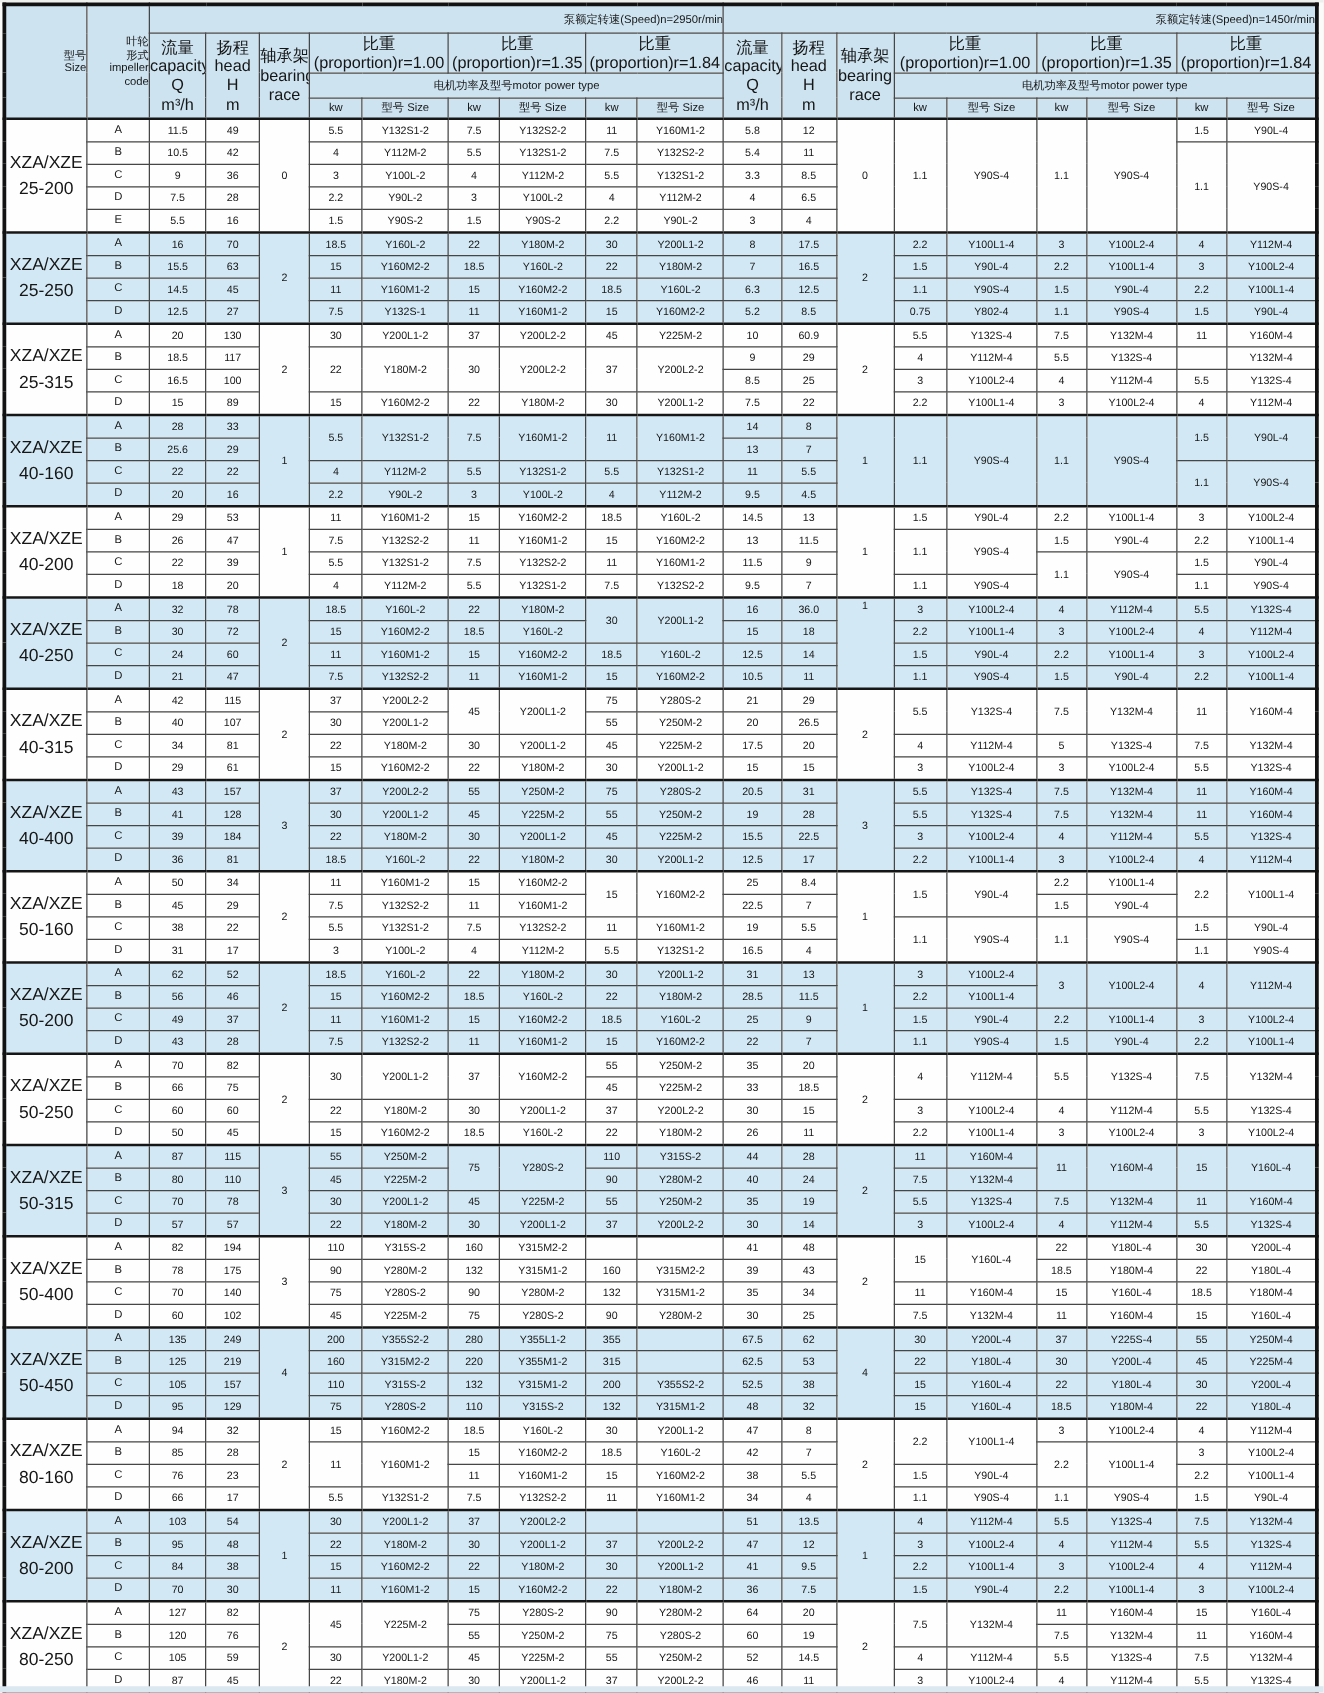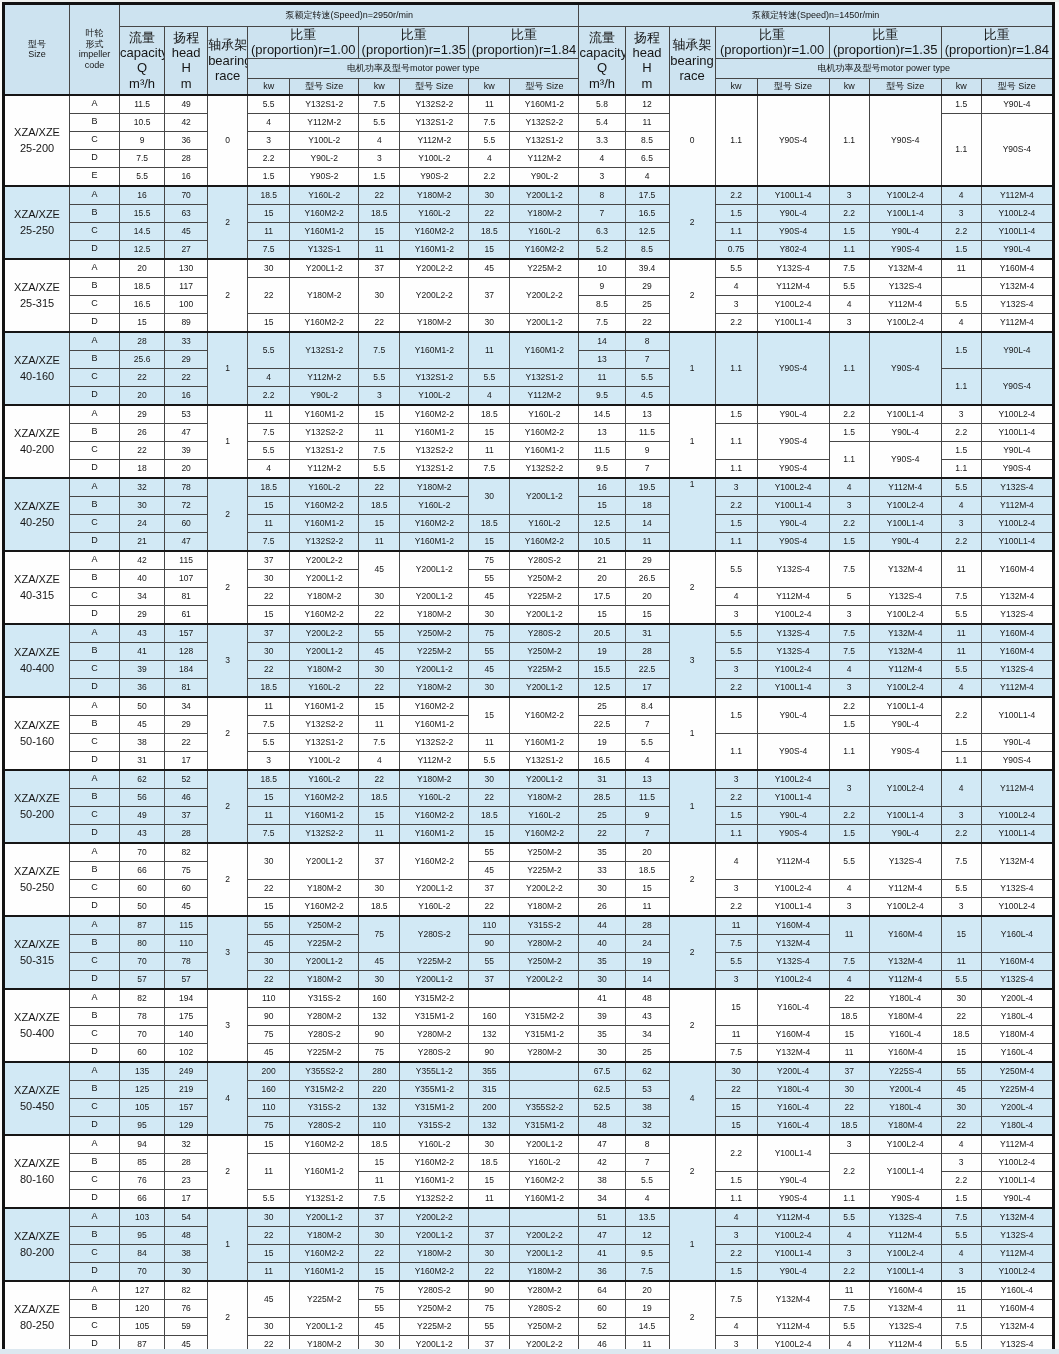--- a/index.html
+++ b/index.html
@@ -18,28 +18,28 @@
     border:3px solid var(--outer,#121212);
   }
   th,td {
     border:1px solid var(--grid,#464646);
     text-align:center; vertical-align:middle;
     padding:0; overflow:hidden;
     color:#161616;
     white-space:pre-line;
   }
   thead th { font-weight:normal; background:var(--hdr,#cde3f0); font-size:9px; line-height:1.18; }
-  tr.h1 th { height:21px; }
+  tr.h1 th { height:21px;text-align:right; }
   tr.h2 th { height:30px; font-size:13px; }
   tr.h3 th { height:19px; }
   tr.h4 th { height:15px; }
   tbody td { font-size:8.5px; height:17px; line-height:1.05; background:#fefefe; }
   tbody tr.shade td { background:var(--shade,#d2e9f5); }
   tbody tr.gfirst td { border-top:2px solid #161616; }
-  td.sizecell { font-size:11px; line-height:1.5; }
+  td.sizecell { font-size:14px; line-height:1.5; }
   td.code { font-size:9px; }
   td.vtop { vertical-align:top; padding-top:1px; }
   .strip {
     position:absolute; left:0; bottom:0; width:1059px; height:7px;
     background:var(--strip,#dce8f0);
   }
 </style>
 </head>
 <body>
 
@@ -292,21 +292,21 @@
           <td>20</td>
           <td>130</td>
           <td rowspan="4">2</td>
           <td>30</td>
           <td>Y200L1-2</td>
           <td>37</td>
           <td>Y200L2-2</td>
           <td>45</td>
           <td>Y225M-2</td>
           <td>10</td>
-          <td>39.4</td>
+          <td>60.9</td>
           <td rowspan="4">2</td>
           <td>5.5</td>
           <td>Y132S-4</td>
           <td>7.5</td>
           <td>Y132M-4</td>
           <td>11</td>
           <td>Y160M-4</td>
         </tr>
         <tr class="">
           <td class="code">B</td>
@@ -500,21 +500,21 @@
           <td>32</td>
           <td>78</td>
           <td rowspan="4">2</td>
           <td>18.5</td>
           <td>Y160L-2</td>
           <td>22</td>
           <td>Y180M-2</td>
           <td rowspan="2">30</td>
           <td rowspan="2">Y200L1-2</td>
           <td>16</td>
-          <td>19.5</td>
+          <td>36.0</td>
           <td rowspan="4" class="vtop">1</td>
           <td>3</td>
           <td>Y100L2-4</td>
           <td>4</td>
           <td>Y112M-4</td>
           <td>5.5</td>
           <td>Y132S-4</td>
         </tr>
         <tr class="shade">
           <td class="code">B</td>

